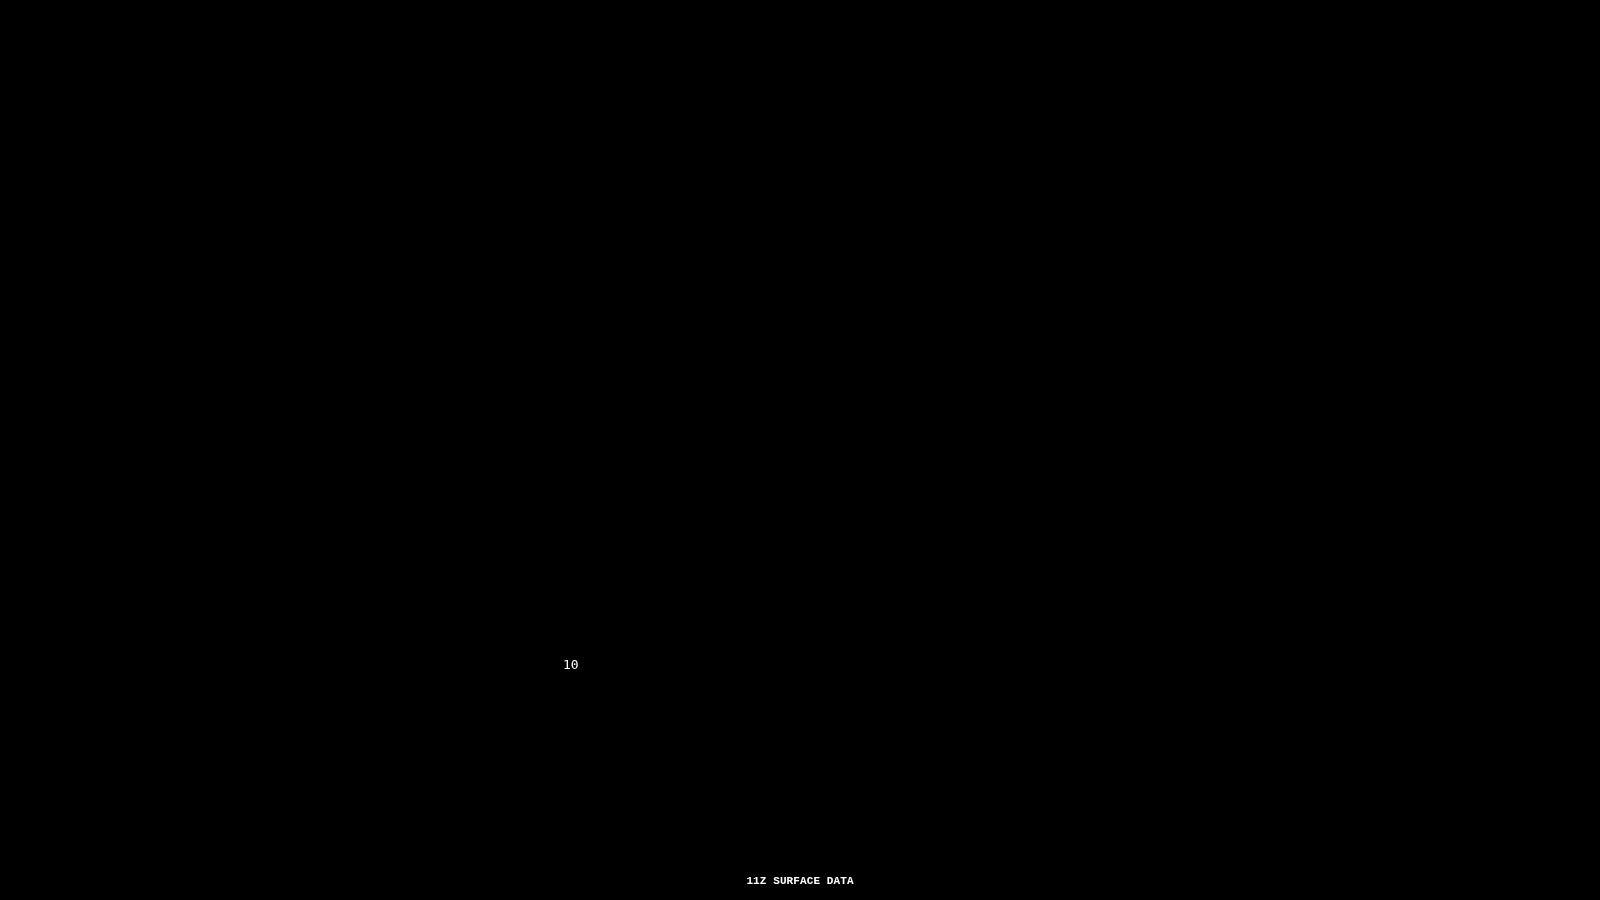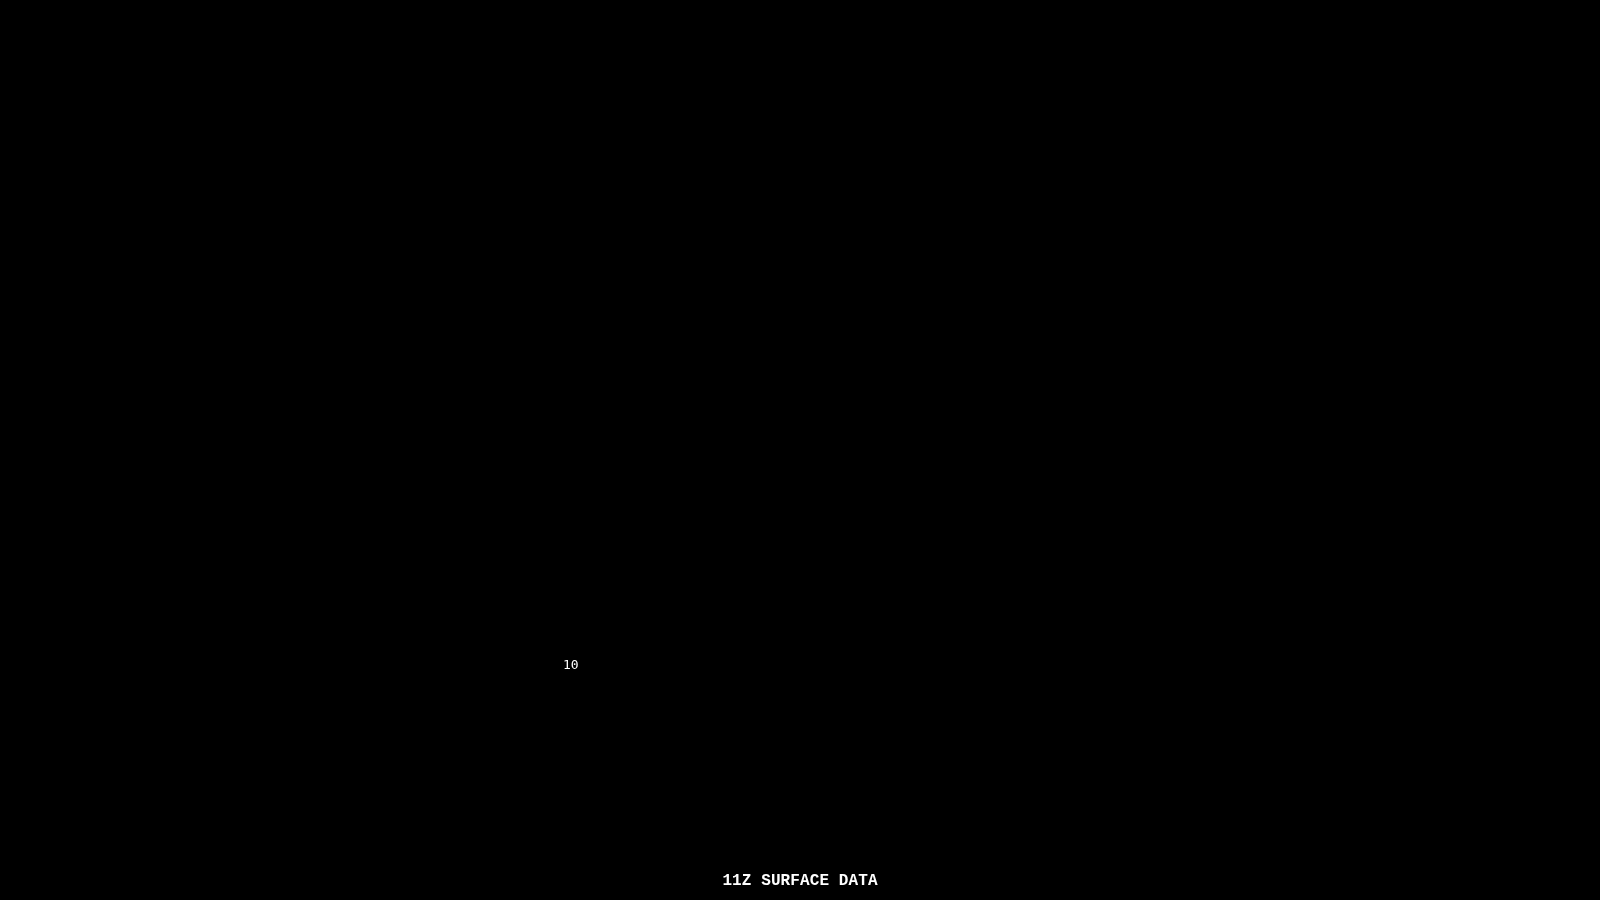--- a/index.html
+++ b/index.html
@@ -30,21 +30,21 @@
       line-height: 13px;
       white-space: pre;
     }
     .plot-title {
       position: absolute;
       left: 800px;
       top: 874px;
       transform: translateX(-50%);
       color: #FFFFFF;
       font-family: "Liberation Mono", monospace;
-      font-size: 16px;
+      font-size: 11px;
       font-weight: bold;
       line-height: 14px;
       letter-spacing: 0.1px;
       white-space: pre;
     }
   </style>
 </head>
 <body>
 
 <div id="viewport">

